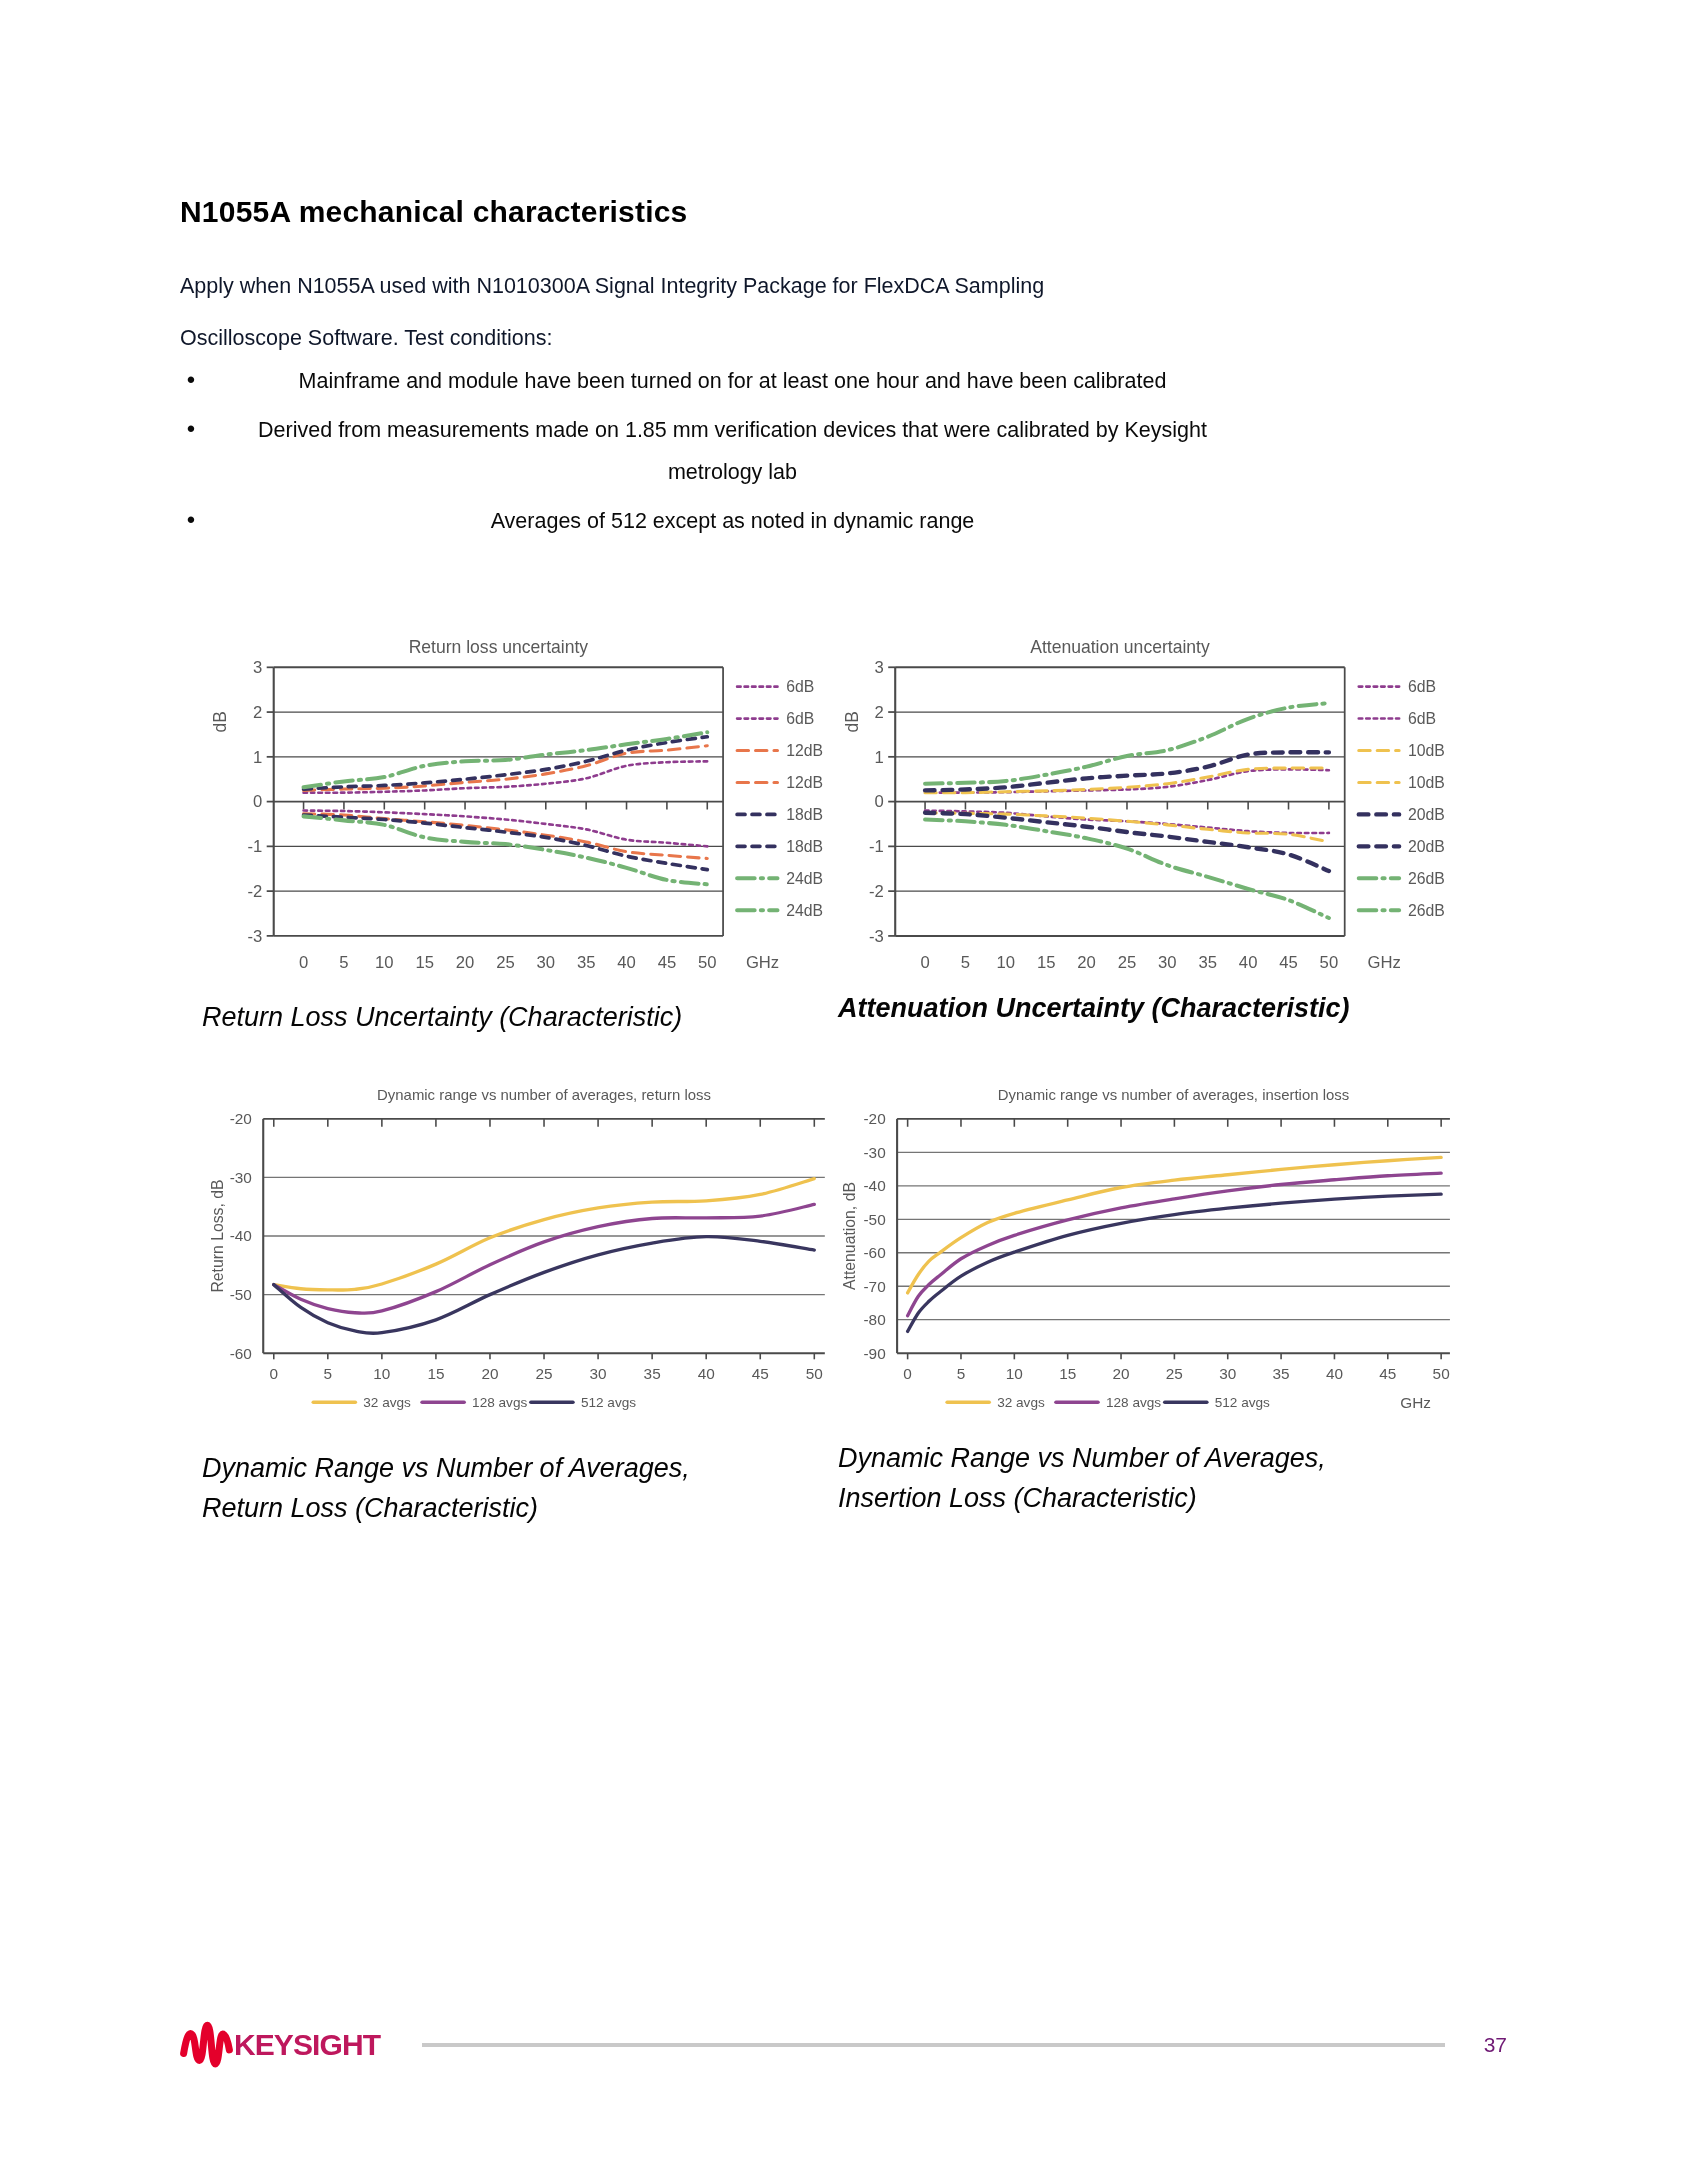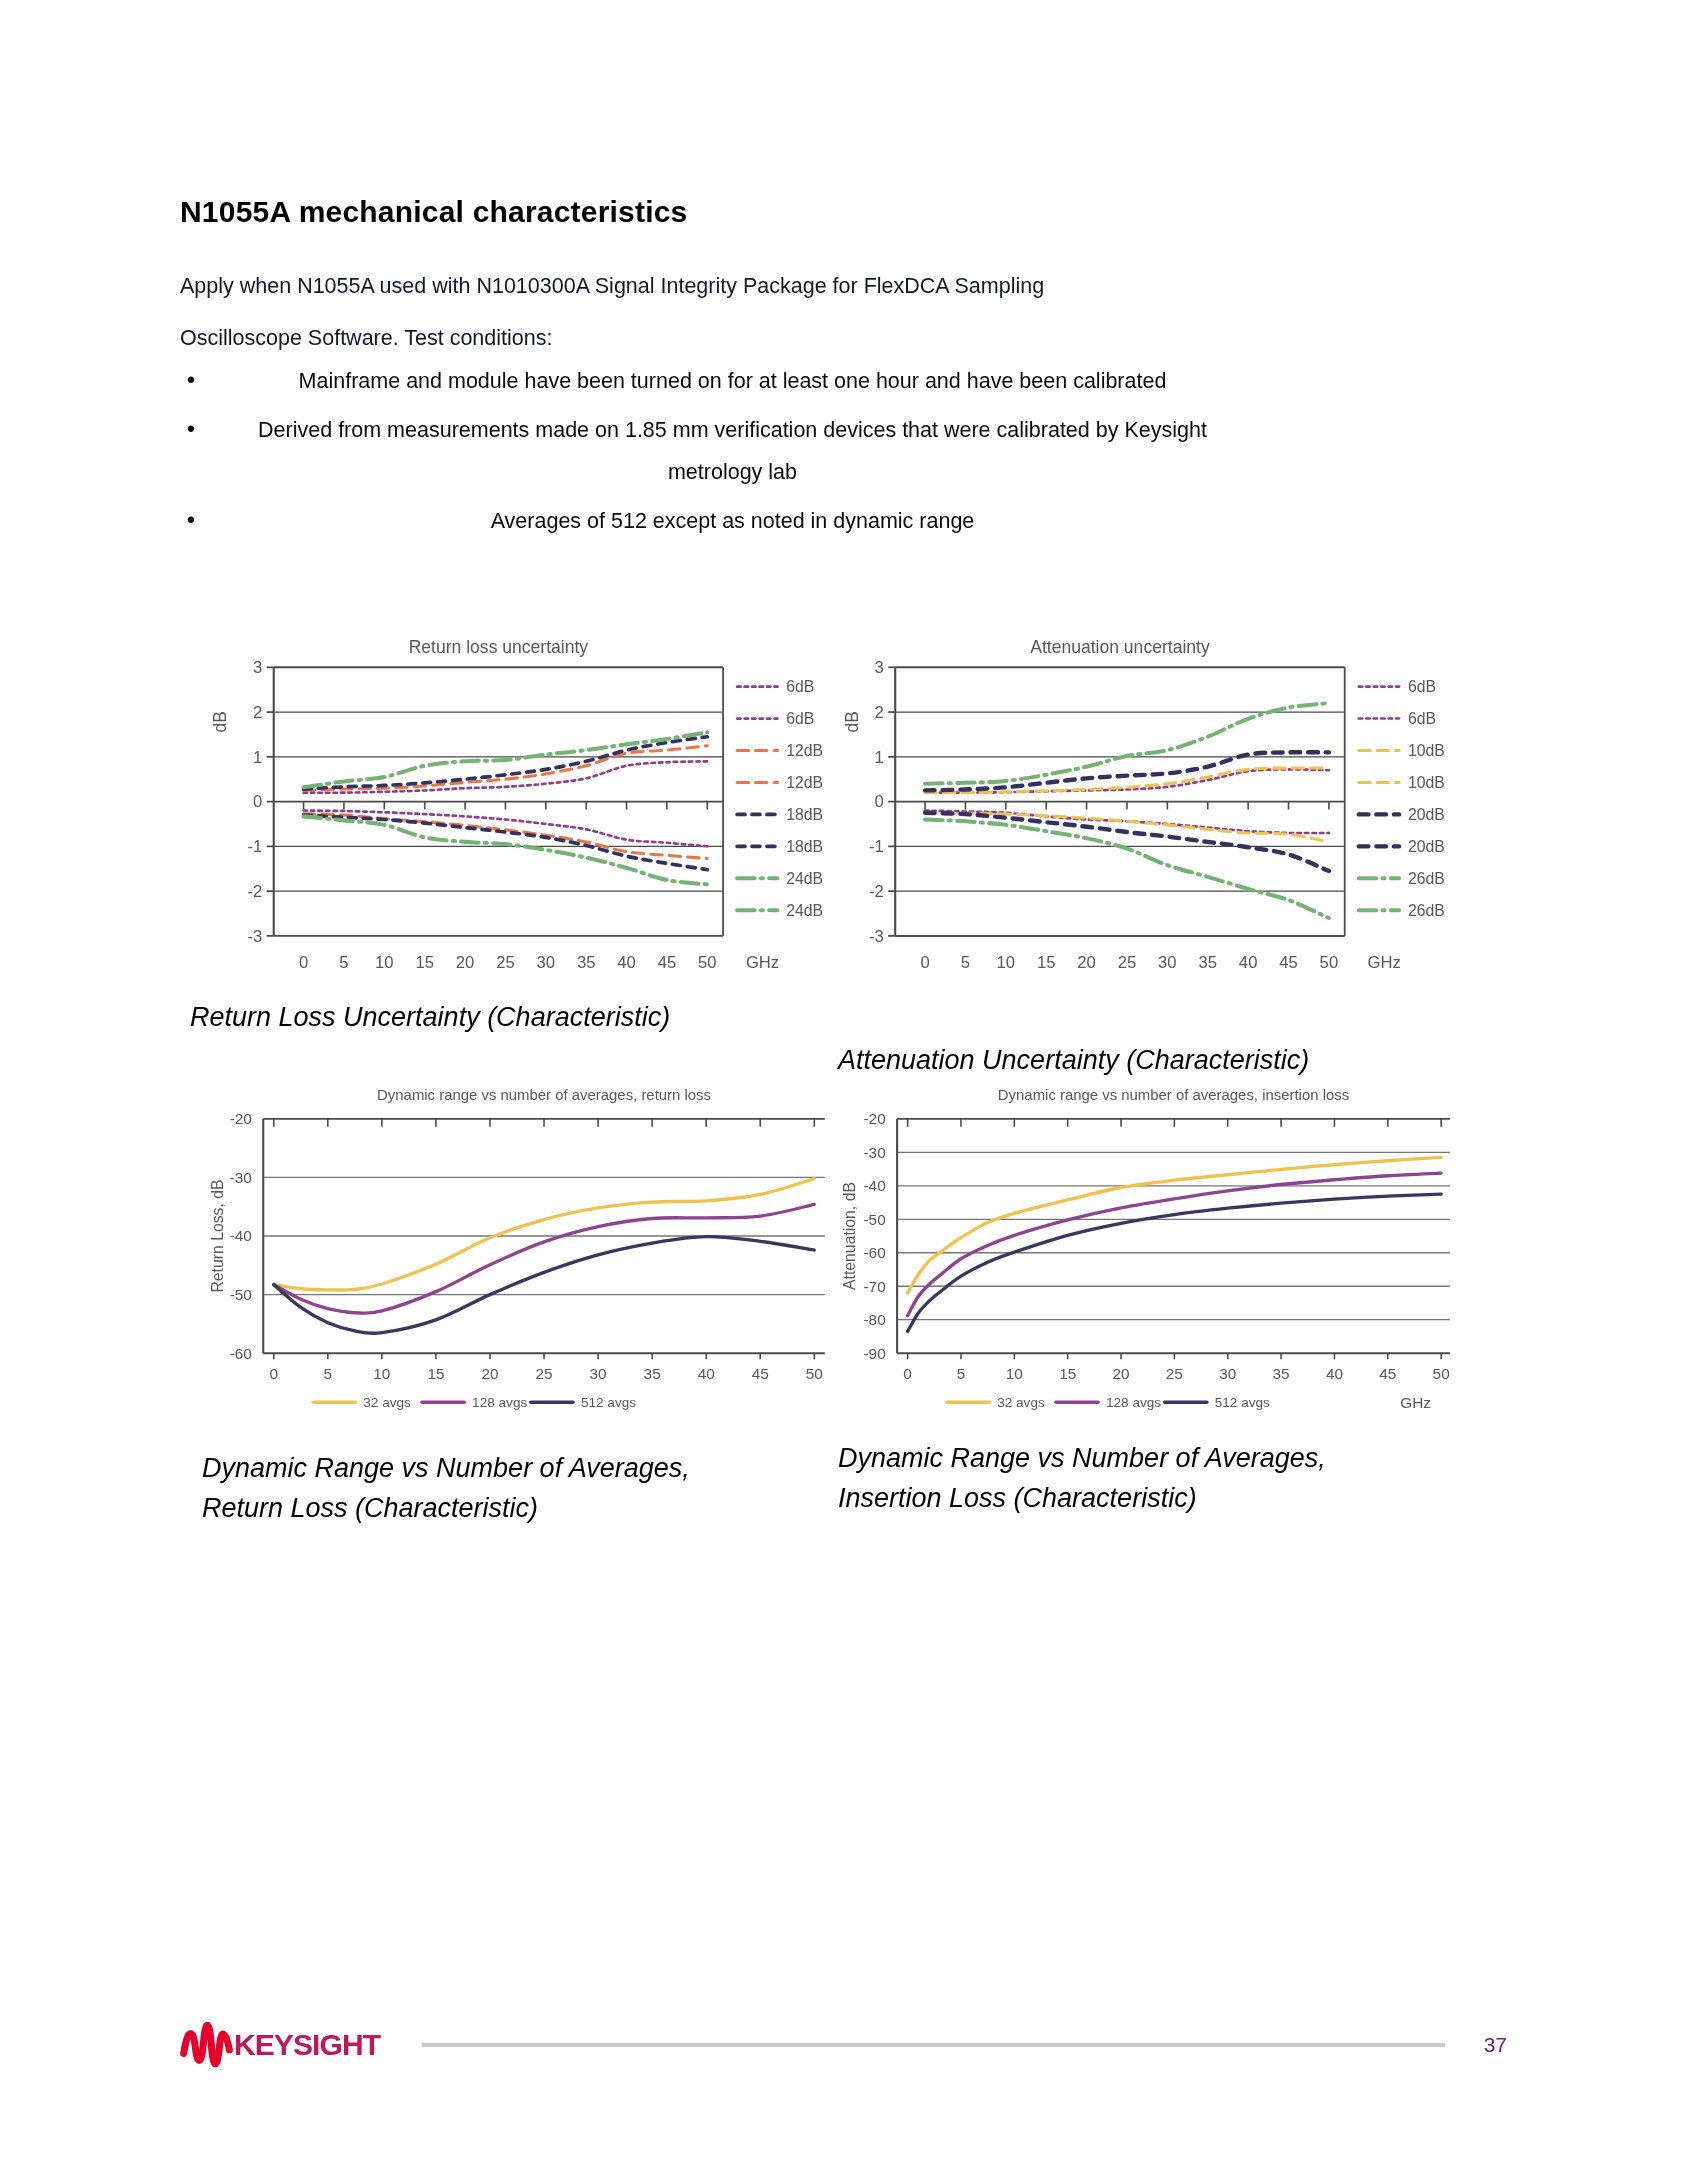--- a/index.html
+++ b/index.html
@@ -9,22 +9,22 @@
   .intro{position:absolute;left:180px;top:260px;width:930px;margin:0;font-size:21.5px;line-height:52px;color:#0f172a;}
   .bullets{position:absolute;left:185px;top:360px;width:1062px;margin:0;padding:0;list-style:none;text-align:center;}
   .bullets li{position:relative;padding-left:33px;font-size:21.5px;line-height:42px;margin-bottom:7px;color:#0a0a0a;}
   .bullets li::before{content:"\2022";position:absolute;left:1.8px;top:-0.9px;font-size:24px;}
   .chart-block{position:absolute;}
   #chart0{left:200px;top:625px;}
   #chart1{left:832px;top:625px;}
   #chart2{left:200px;top:1075px;}
   #chart3{left:832px;top:1075px;}
   .caption{position:absolute;font-style:italic;font-size:27px;line-height:40px;color:#050505;}
-  #cap-rl{left:190px;top:997px;}
-  #cap-att{left:838px;top:1040px;}
+  #cap-rl{left:202px;top:997px;}
+  #cap-att{left:838px;top:988px;font-weight:bold;}
   #cap-dr-rl{left:202px;top:1448px;}
   #cap-dr-il{left:838px;top:1438px;}
   .footer{position:absolute;left:180px;top:2017px;width:1327px;height:56px;display:flex;align-items:center;}
   .brand{font-size:30px;font-weight:700;letter-spacing:-0.9px;color:#be185d;margin-left:1px;}
   .divider{flex:1;height:3.5px;background:#c9c9c9;margin:0 39px 0 42px;}
   .pagenum{font-size:21px;color:#701a75;}
   svg text{font-family:"Liberation Sans",sans-serif;}
 </style>
 </head>
 <body>

